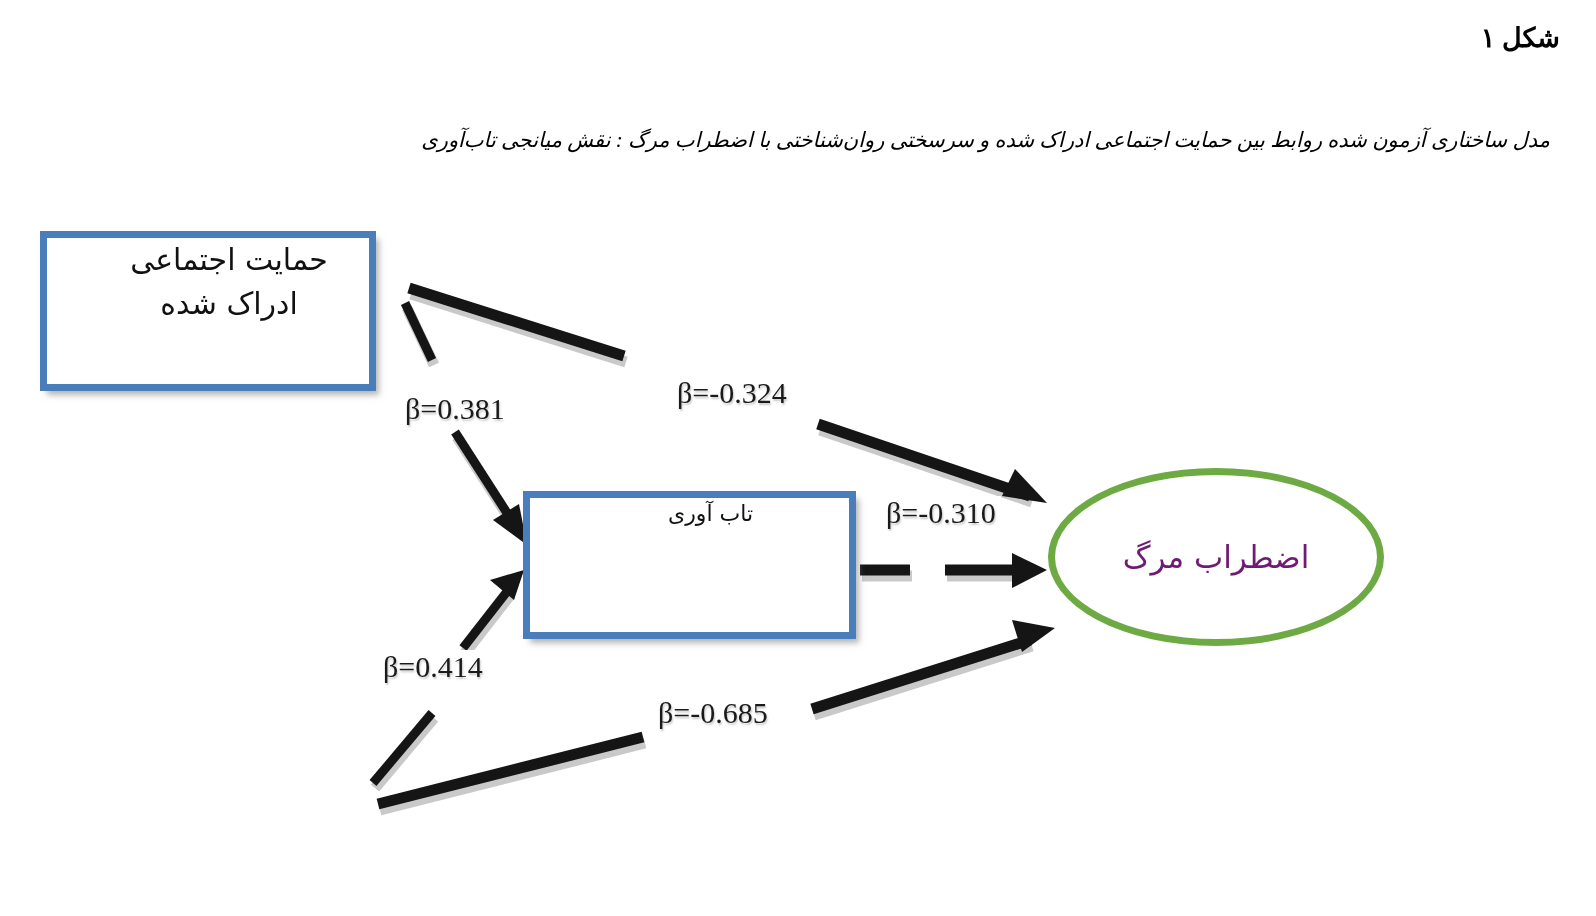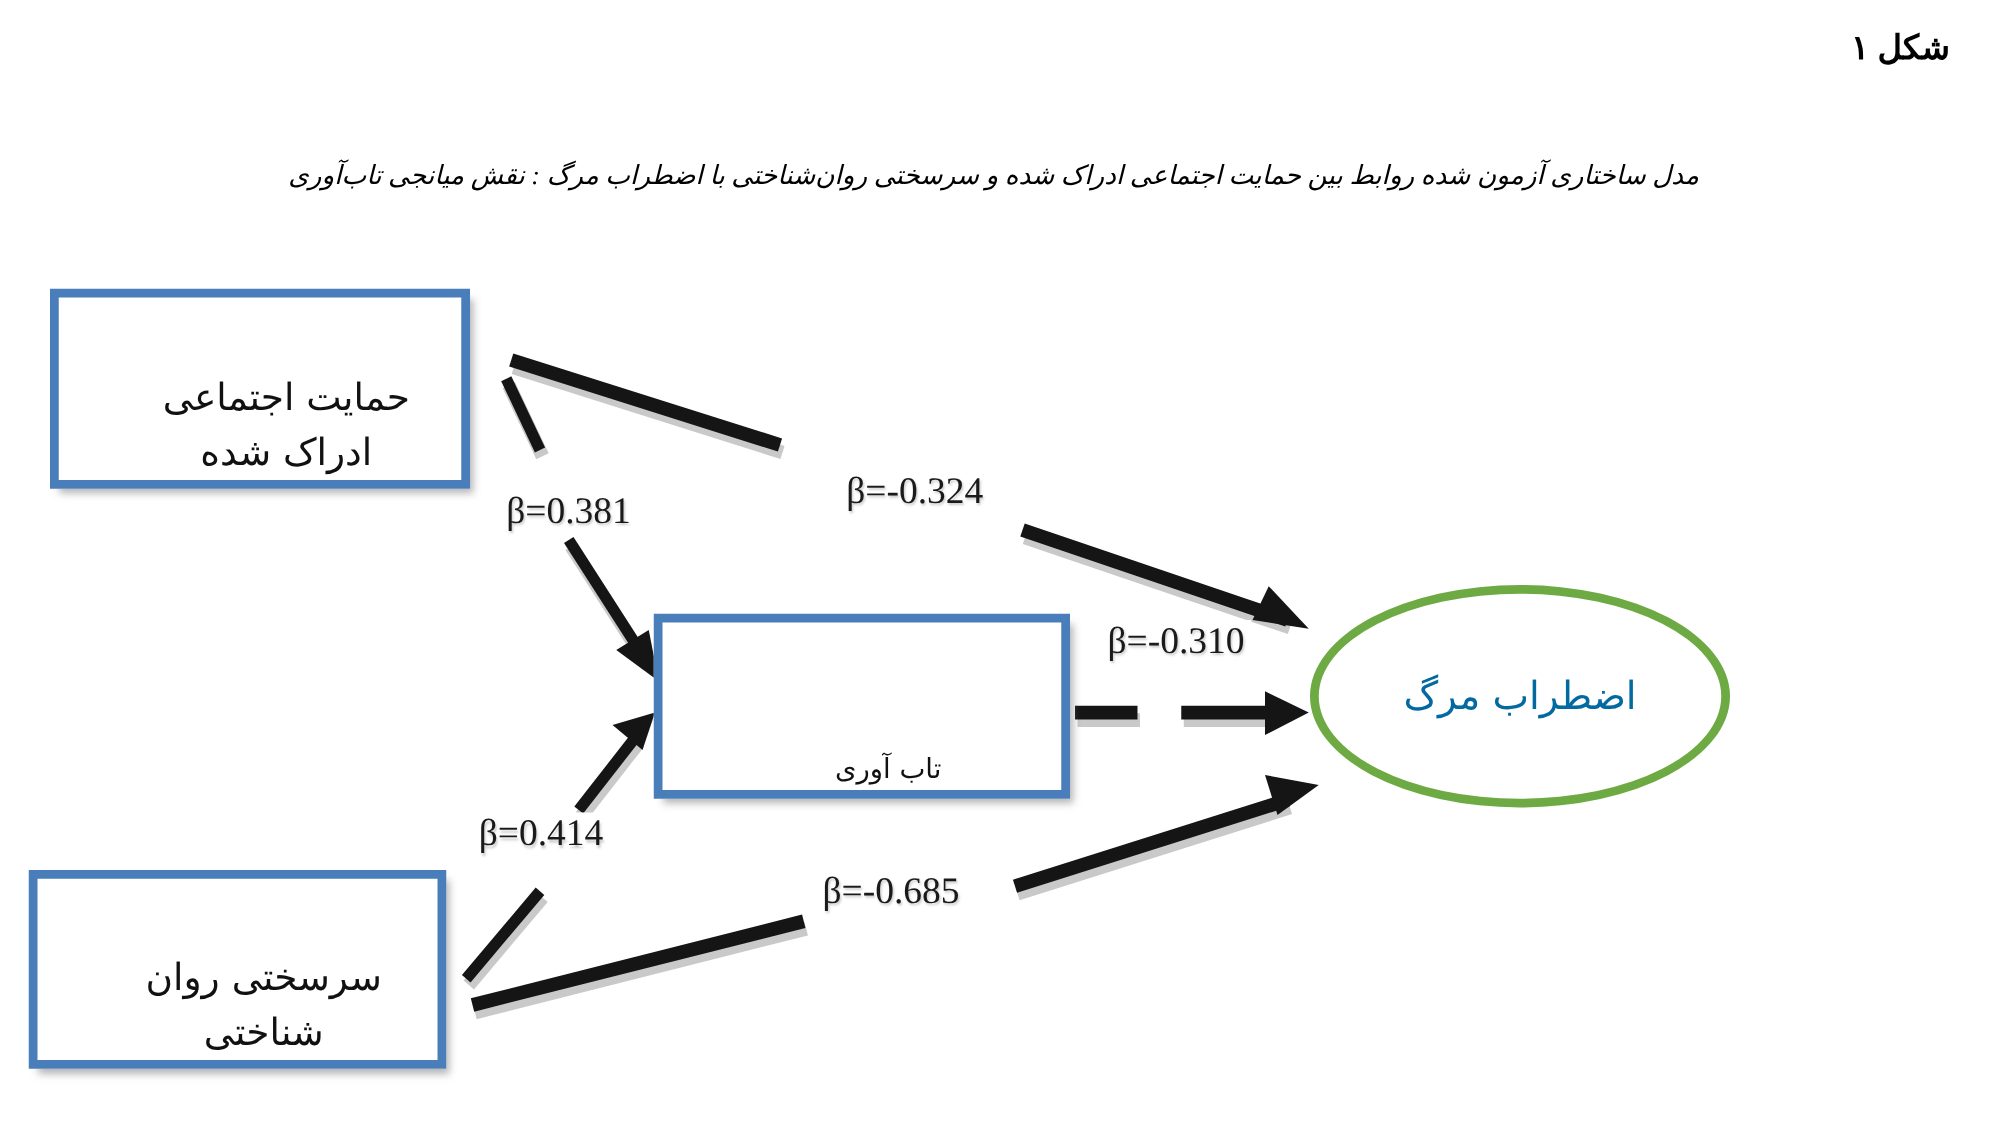--- a/index.html
+++ b/index.html
@@ -36,21 +36,21 @@
     direction: rtl;
     white-space: nowrap;
     letter-spacing: 0.5px;
   }
 
   .fig-subtitle {
     position: absolute;
     top: 126px;
     right: 46px;
     width: 1510px;
-    text-align: center;
+    text-align: right;
     font-family: "Liberation Serif", "DejaVu Serif", serif;
     font-style: italic;
     font-size: 21px;
     line-height: 1.35;
     direction: rtl;
     white-space: nowrap;
   }
 
   
   #connectors {
@@ -80,21 +80,21 @@
   }
 
   
   .node-box {
     position: absolute;
     box-sizing: border-box;
     background: #ffffff;
     border: 7px solid #4a7ebb;
     box-shadow: 5px 6px 6px -2px rgba(120,120,120,0.55);
     display: flex;
-    align-items: flex-end;
+    align-items: flex-start;
     justify-content: center;
     direction: rtl;
     padding-left: 42px;
   }
   .node-box .node-label {
     font-family: "DejaVu Sans", "Liberation Sans", sans-serif;
     font-size: 30px;
     line-height: 1.45;
     text-align: center;
     color: #111111;
@@ -136,21 +136,21 @@
     border-radius: 50%;
     background: #ffffff;
     display: flex;
     align-items: center;
     justify-content: center;
     direction: rtl;
   }
   #node-death-anxiety .node-label {
     font-family: "DejaVu Sans", "Liberation Sans", sans-serif;
     font-size: 31px;
-    color: #0369a1;
+    color: #701a75;
     text-align: left;
   }
 
   
   .beta-label {
     position: absolute;
     direction: ltr;
     font-family: Liberation Serif, serif;
     font-size: 30px;
     line-height: 1;
@@ -218,24 +218,20 @@
       <polygon class="edge-head" points="1055,628 1012,620 1022,652"></polygon>
     </g>
 
   </svg>
 
   <div class="node-box" id="node-support">
     <span class="node-label">حمایت اجتماعی
 ادراک شده</span>
   </div>
 
-  <div class="node-box" id="node-hardiness">
-    <span class="node-label">سرسختی روان
-شناختی</span>
-  </div>
 
   <div class="node-box" id="node-resilience">
     <span class="node-label">تاب آوری</span>
   </div>
 
   <div id="node-death-anxiety">
     <span class="node-label">اضطراب مرگ</span>
   </div>
 
   <div class="beta-label" id="beta-sup-res">β=0.381</div>

